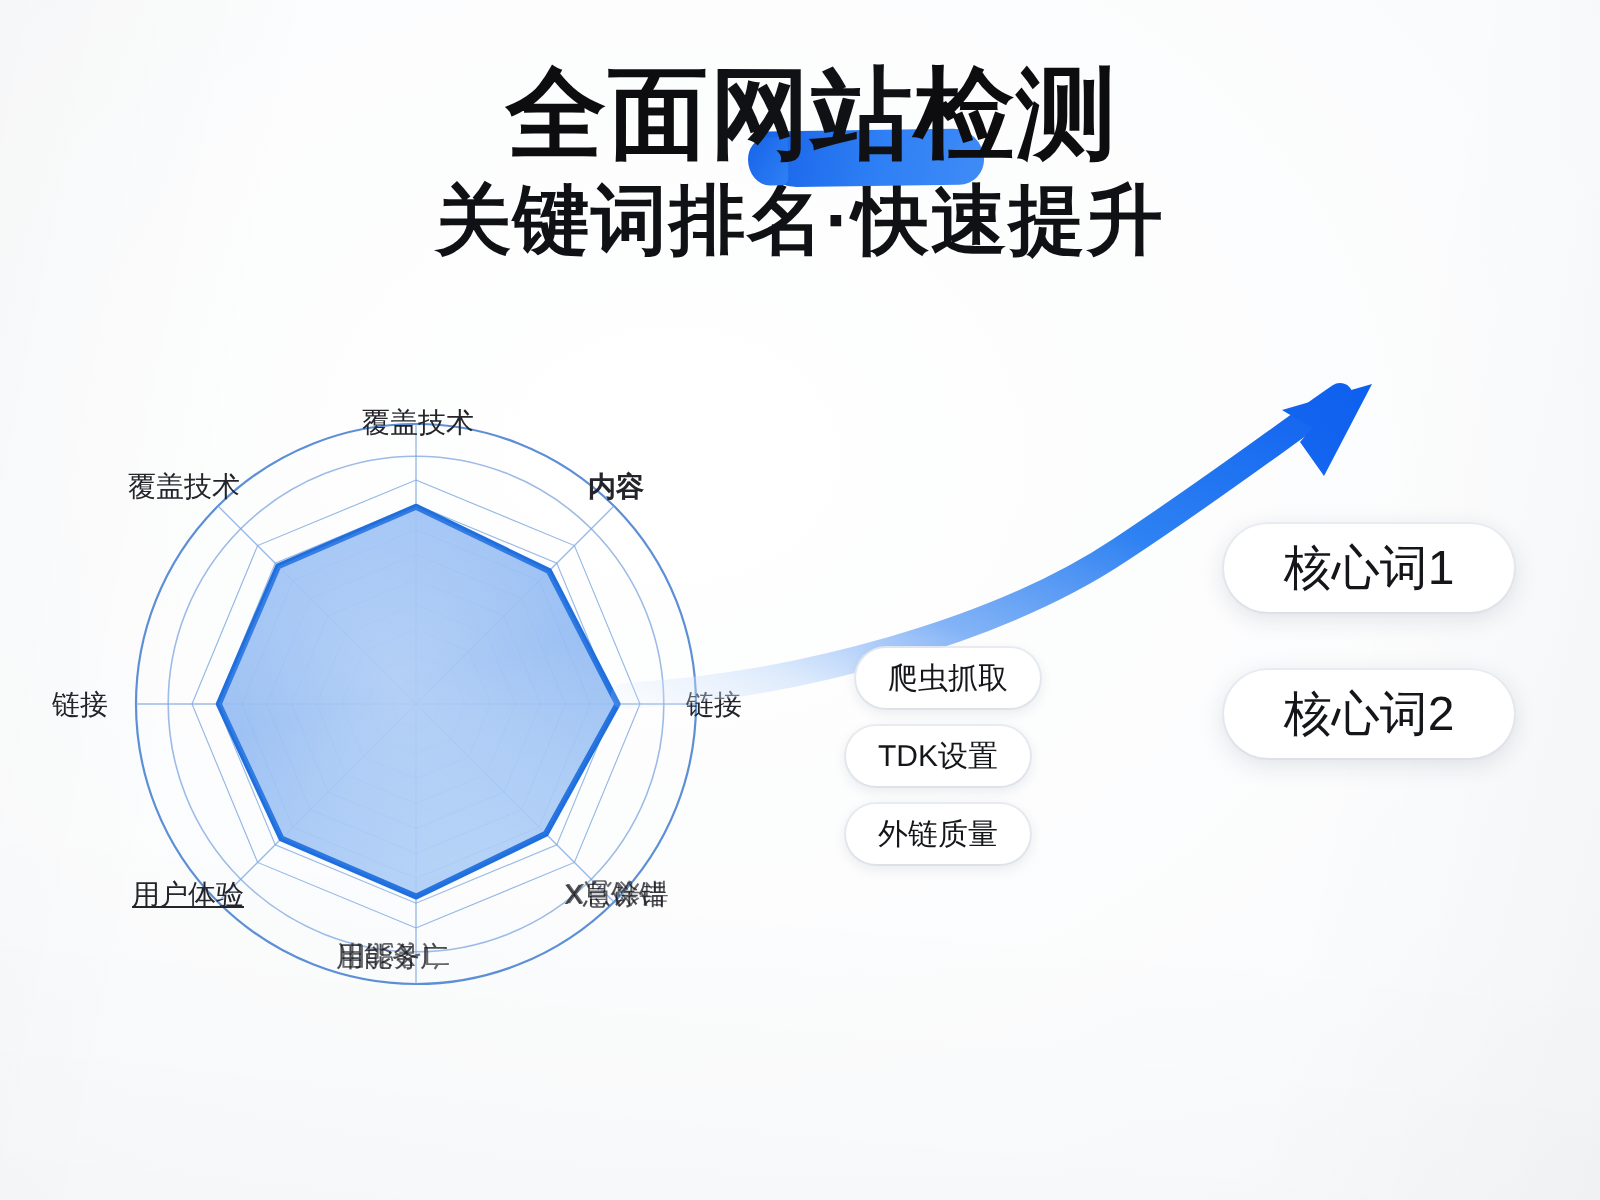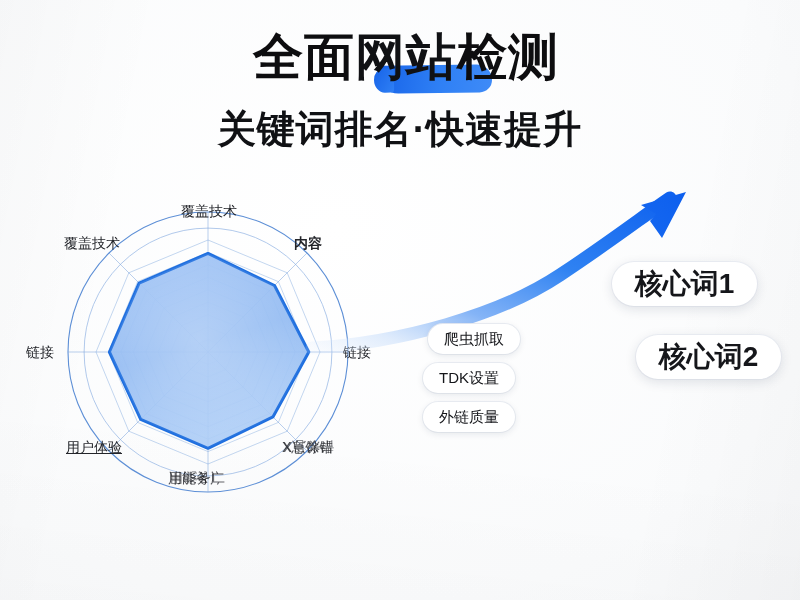--- a/index.html
+++ b/index.html
@@ -69,21 +69,21 @@
     content: "";
     position: absolute;
     left: -5px;
     top: 3px;
     width: 20px;
     height: 24px;
     background: linear-gradient(120deg, #1763e8, #2f80f5);
     border-radius: 60% 10% 20% 70%;
   }
   .title-sub {
-    margin-top: 20px;
+    margin-top: 1px;
     font-size: 38px;
     font-weight: bold;
     letter-spacing: 1px;
     color: #101114;
     white-space: nowrap;
   }
 
   
   #radar-area {
     position: absolute;
@@ -146,22 +146,22 @@
     white-space: nowrap;
     z-index: 5;
   }
   .pill.small {
     font-size: 15px;
     height: 30px;
     padding: 0 16px;
     box-shadow: 0 2px 7px rgba(20,35,70,0.10), 0 0 0 1px rgba(235,238,244,0.9);
   }
   .pill.big {
-    font-size: 28px;
-    font-weight: bold;
+    font-size: 24px;
+    font-weight: normal;
     height: 44px;
     padding: 0 26px;
     box-shadow: 0 3px 12px rgba(20,35,70,0.13), 0 0 0 1px rgba(238,241,246,0.9);
   }
 </style>
 </head>
 <body>
 
 <div id="poster">
 
@@ -249,15 +249,15 @@
     </defs>
     <path d="M 312,348 C 400,343 500,315 560,275 C 610,242 645,215 670,198" fill="none" stroke="url(#arrowGrad)" stroke-width="13" stroke-linecap="round"></path>
     <path d="M 686,192 L 641,205 L 656,214 L 650,221 L 662,238 Z" fill="url(#arrowHeadGrad)"></path>
   </svg>
 
   <div class="pill small" style="left:428px; top:324px;">爬虫抓取</div>
   <div class="pill small" style="left:423px; top:402px;">外链质量</div>
   <div class="pill small" style="left:423px; top:363px;">TDK设置</div>
 
   <div class="pill big" style="left:612px; top:262px; width:145px; padding:0;">核心词1</div>
-  <div class="pill big" style="left:636px; top:335px; width:145px; padding:0;text-align:center;">核心词2</div>
+  <div class="pill big" style="left:612px; top:335px; width:145px; padding:0;text-align:center;">核心词2</div>
 
 </div>
 
 </body></html>

